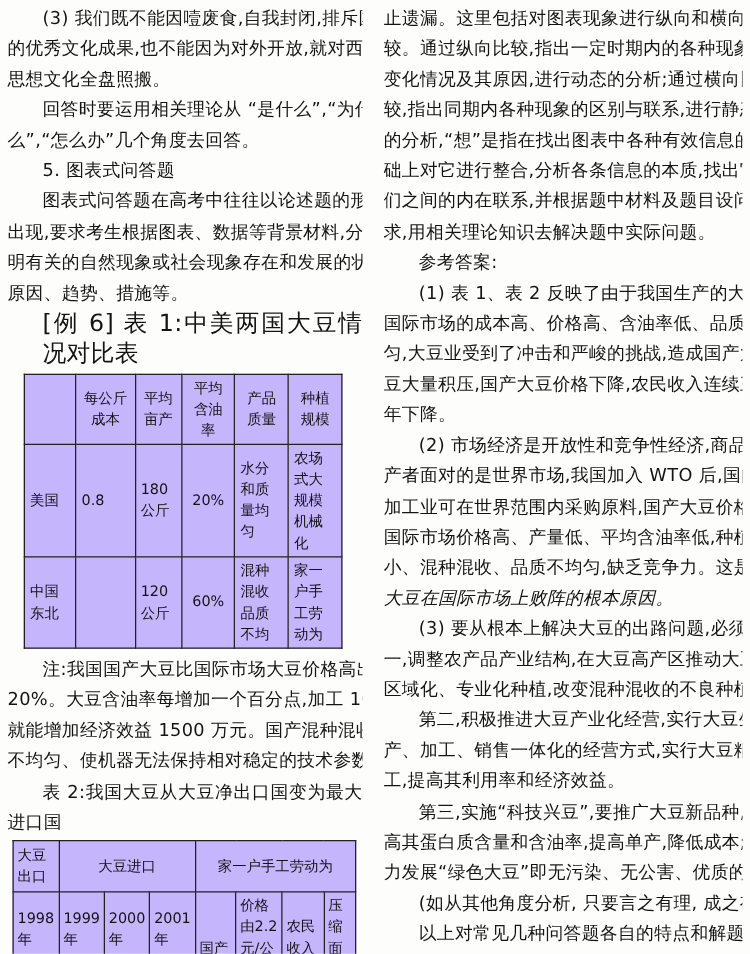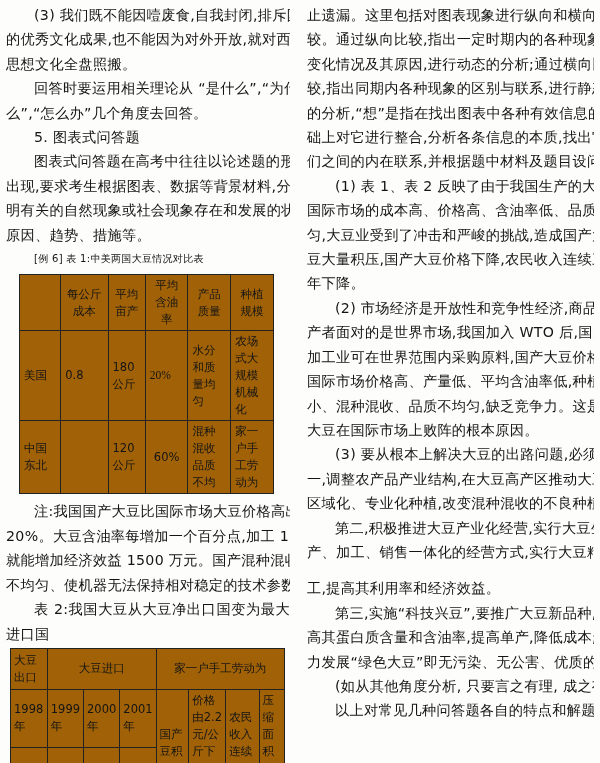--- a/index.html
+++ b/index.html
@@ -16,21 +16,21 @@
     font-size: 14.2px; line-height: 24.4px; margin: 0;
     text-align: justify; text-align-last: left;
     letter-spacing: 0.3px;
   }
   .ind { text-indent: 28px; }
   .bold { font-weight: normal; }
   .l { display: block; white-space: nowrap; overflow: hidden; }
 
   table.t1, table.t2 {
     border-collapse: collapse; font-size: 11.5px; line-height: 17px;
-    background: #a16207;
+    background: #c4b5fd;
     padding-left: 20px;
   }
   table.t1 td, table.t2 td {
     border: 1.3px solid #222; vertical-align: middle; padding: 2px 4px;
   }
   table.t1 { margin: 3px 0 0 13px; width: 255px; }
   table.t1 td { height: 48px; }
   table.t1 tr.hdr td { height: 34px; text-align: center; }
   table.t2 { margin: 2px 0 0 4px; width: 275px; }
   table.t2 td { padding: 2px 3px; }
@@ -48,37 +48,37 @@
     <span class="l">回答时要运用相关理论从 “是什么”,“为什</span>
     <span class="l" style="margin-left:-28px;">么”,“怎么办”几个角度去回答。</span>
   </p>
   <p class="p ind bold">5. 图表式问答题</p>
   <p class="p ind">
     <span class="l">图表式问答题在高考中往往以论述题的形式</span>
     <span class="l" style="margin-left:-28px;">出现,要求考生根据图表、数据等背景材料,分析说</span>
     <span class="l" style="margin-left:-28px;">明有关的自然现象或社会现象存在和发展的状态、</span>
     <span class="l" style="margin-left:-28px;">原因、趋势、措施等。</span>
   </p>
-  <p class="p bold" style="padding-left:28px;font-size:10px;">[例 6] 表 1:中美两国大豆情况对比表</p>
+  <p class="p bold" style="padding-left:28px;font-size:19px;">[例 6] 表 1:中美两国大豆情况对比表</p>
 
   <table class="t1">
     <tbody>
         <tr class="hdr">
       <td style="width:38px;"></td>
       <td style="width:44px;">每公斤成本</td>
       <td style="width:30px;">平均亩产</td>
       <td style="width:36px;">平均含油率</td>
       <td style="width:40px;">产品质量</td>
       <td style="width:40px;">种植规模</td>
     </tr>
     <tr>
       <td>美国</td>
       <td>0.8</td>
       <td>180公斤</td>
-      <td style="font-family:Liberation Serif, serif;">20%</td>
+      <td style="text-align:center;">20%</td>
       <td>水分和质量均匀</td>
       <td>农场式大规模机械化</td>
     </tr>
     <tr>
       <td>中国东北</td>
       <td></td>
       <td>120公斤</td>
       <td style="text-align:center;">60%</td>
       <td>混种混收品质不均</td>
       <td>家一户手工劳动为</td>
@@ -124,45 +124,47 @@
 
 <div class="col col-right">
   <p class="p" style="margin-top:3px;">
     <span class="l">止遗漏。这里包括对图表现象进行纵向和横向的比</span>
     <span class="l">较。通过纵向比较,指出一定时期内的各种现象的</span>
     <span class="l">变化情况及其原因,进行动态的分析;通过横向比</span>
     <span class="l">较,指出同期内各种现象的区别与联系,进行静态</span>
     <span class="l">的分析,“想”是指在找出图表中各种有效信息的基</span>
     <span class="l">础上对它进行整合,分析各条信息的本质,找出它</span>
     <span class="l">们之间的内在联系,并根据题中材料及题目设问要</span>
+    <span class="l">求,用相关理论知识去解决题中实际问题。</span>
   </p>
+  <p class="p ind">参考答案:</p>
   <p class="p ind">
     <span class="l">(1) 表 1、表 2 反映了由于我国生产的大豆比</span>
     <span class="l" style="margin-left:-28px;">国际市场的成本高、价格高、含油率低、品质不均</span>
     <span class="l" style="margin-left:-28px;">匀,大豆业受到了冲击和严峻的挑战,造成国产大</span>
     <span class="l" style="margin-left:-28px;">豆大量积压,国产大豆价格下降,农民收入连续三</span>
     <span class="l" style="margin-left:-28px;font-family:Liberation Serif, serif;">年下降。</span>
   </p>
   <p class="p ind">
     <span class="l">(2) 市场经济是开放性和竞争性经济,商品生</span>
     <span class="l" style="margin-left:-28px;">产者面对的是世界市场,我国加入 WTO 后,国内</span>
     <span class="l" style="margin-left:-28px;">加工业可在世界范围内采购原料,国产大豆价格比</span>
     <span class="l" style="margin-left:-28px;">国际市场价格高、产量低、平均含油率低,种植规模</span>
     <span class="l" style="margin-left:-28px;">小、混种混收、品质不均匀,缺乏竞争力。这是我国</span>
-    <span class="l" style="margin-left:-28px;">大豆在国际市场上败阵的根本原因。</span>
+    <span class="l" style="margin-left:-28px;font-style:italic;">大豆在国际市场上败阵的根本原因。</span>
   </p>
   <p class="p ind">
     <span class="l">(3) 要从根本上解决大豆的出路问题,必须:第</span>
     <span class="l" style="margin-left:-28px;">一,调整农产品产业结构,在大豆高产区推动大豆的</span>
     <span class="l" style="margin-left:-28px;">区域化、专业化种植,改变混种混收的不良种植方式</span>
   </p>
   <p class="p ind">
     <span class="l">第二,积极推进大豆产业化经营,实行大豆生</span>
     <span class="l" style="margin-left:-28px;">产、加工、销售一体化的经营方式,实行大豆精深加</span>
-    <span class="l" style="margin-left:-28px;margin-top:12px;">工,提高其利用率和经济效益。</span>
+    <span class="l" style="margin-left:-28px;">工,提高其利用率和经济效益。</span>
   </p>
   <p class="p ind">
     <span class="l">第三,实施“科技兴豆”,要推广大豆新品种,提</span>
     <span class="l" style="margin-left:-28px;">高其蛋白质含量和含油率,提高单产,降低成本;大</span>
     <span class="l" style="margin-left:-28px;">力发展“绿色大豆”即无污染、无公害、优质的大豆。</span>
   </p>
   <p class="p ind">
     <span class="l">(如从其他角度分析, 只要言之有理, 成之有</span>
   </p>
   <p class="p ind">

